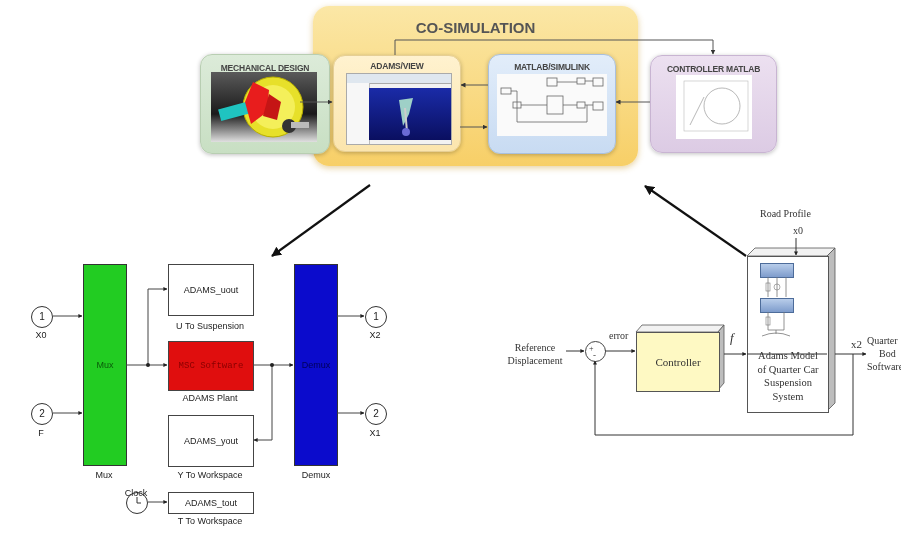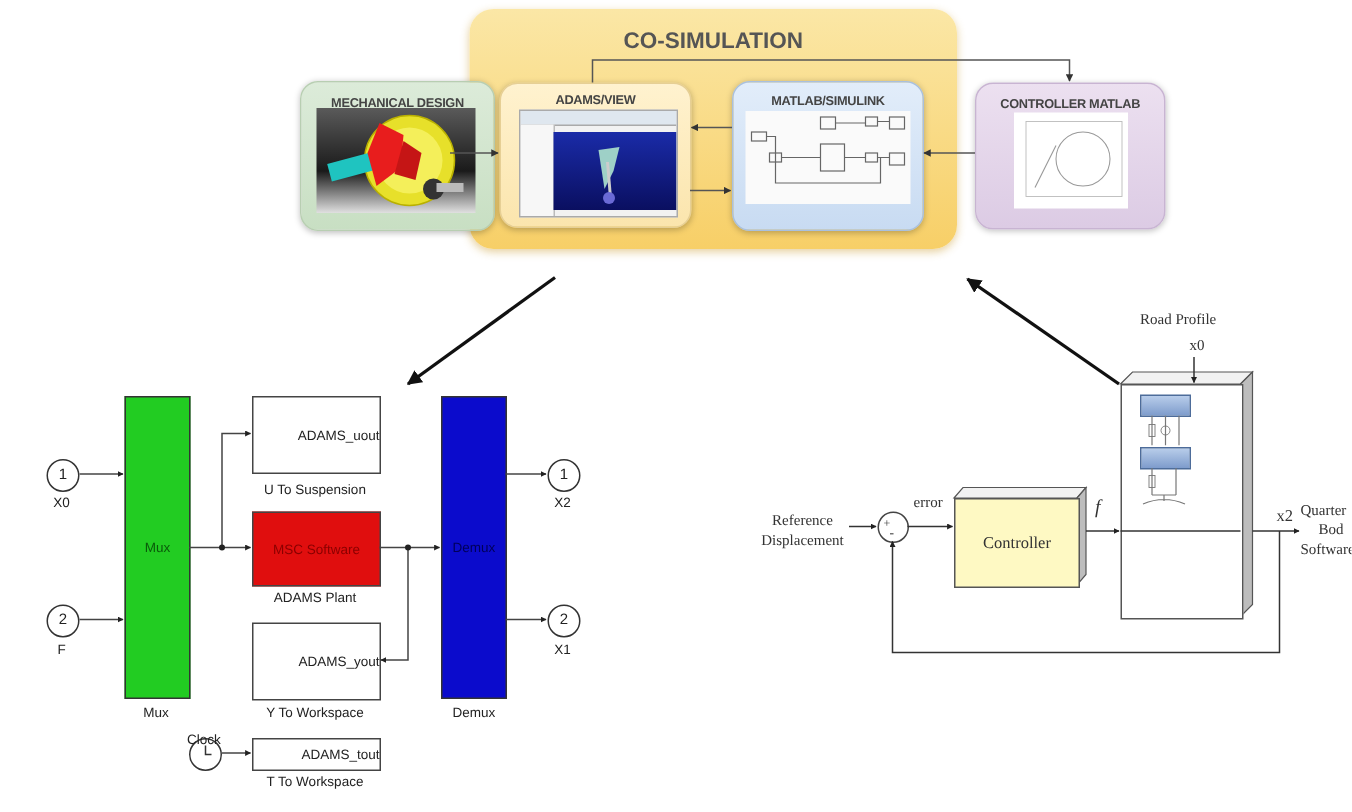--- a/index.html
+++ b/index.html
@@ -27,22 +27,22 @@
   .ctrl .thumb { left:25px; top:19px; width:76px; height:64px; background:#fff; }
 
   
   .port { width:20px; height:20px; border:1.2px solid #333; border-radius:50%; background:#fff;
           font-size:10px; text-align:center; line-height:20px; }
   .port-lbl { font-size:9px; text-align:center; width:30px; color:#222; }
   .mux { left:83px; top:264px; width:42px; height:200px; background:#22cc22; border:1.5px solid #333; }
   .demux { left:294px; top:264px; width:42px; height:200px; background:#0b0bcc; border:1.5px solid #333; }
   .blk-txt { position:absolute; left:0; top:50%; width:100%; transform:translateY(-50%); text-align:center; font-size:9px; }
   .wsblk { width:84px; height:50px; background:#fff; border:1.5px solid #444; }
-  .wsblk .blk-txt { color:#222;text-align:right; }
-  .plant { left:168px; top:341px; width:84px; height:48px; background:#e00e0e; border:1.5px solid #444; }
+  .wsblk .blk-txt { color:#222; }
+  .plant { left:168px; top:341px; width:84px; height:48px; background:#e00e0e; border:1.5px solid #444;font-family:Liberation Mono, monospace; }
   .blk-cap { font-size:9px; text-align:center; color:#222; }
 
   
   .serif { font-family:"Liberation Serif", serif; color:#333; }
   .ctrl3d { left:636px; top:332px; width:82px; height:58px; background:#fef9c3; border:1px solid #555; }
   .adams3d { left:747px; top:256px; width:80px; height:155px; background:#fff; border:1px solid #555; }
   .sumj { left:585px; top:341px; width:19px; height:19px; border:1px solid #444; border-radius:50%; background:#fff; }
   .mass { position:absolute; left:12px; width:32px; height:13px; background:linear-gradient(#b8cdea,#7e9ccc); border:1px solid #4d6c9a; }
 
   svg.over { position:absolute; left:0; top:0; }
@@ -228,20 +228,26 @@
   <svg class="abs" style="left:12px;top:20px" width="34" height="20">
     <path d="M8 0 V20 M17 0 V20 M26 0 V20" stroke="#777" stroke-width="0.8"></path>
     <rect x="6" y="6" width="4" height="8" fill="none" stroke="#777" stroke-width="0.6"></rect>
     <circle cx="17" cy="10" r="3" fill="none" stroke="#777" stroke-width="0.6"></circle>
   </svg>
   <div class="mass" style="top:41px"></div>
   <svg class="abs" style="left:10px;top:55px" width="40" height="28">
     <path d="M10 0 V18 M26 0 V18 M10 18 H26 M18 18 V22 M4 24 Q18 18 32 24" stroke="#777" stroke-width="0.8" fill="none"></path>
     <rect x="8" y="5" width="4" height="8" fill="none" stroke="#777" stroke-width="0.6"></rect>
   </svg>
+  <div class="abs serif" style="left:0;top:92px;width:80px;font-size:10.5px;line-height:13.5px;text-align:center">
+    <div>Adams Model</div>
+    <div>of Quarter Car</div>
+    <div>Suspension</div>
+    <div>System</div>
+  </div>
 </div>
 
 <div class="abs serif" style="left:851px;top:338px;font-size:11px">x2</div>
 <div class="abs serif" style="left:867px;top:334px;font-size:10px;line-height:13px;white-space:nowrap">
   <div>Quarter</div>
   <div style="padding-left:12px">Bod</div>
   <div>Software</div>
 </div>
 
 <svg class="over" width="901" height="541">

